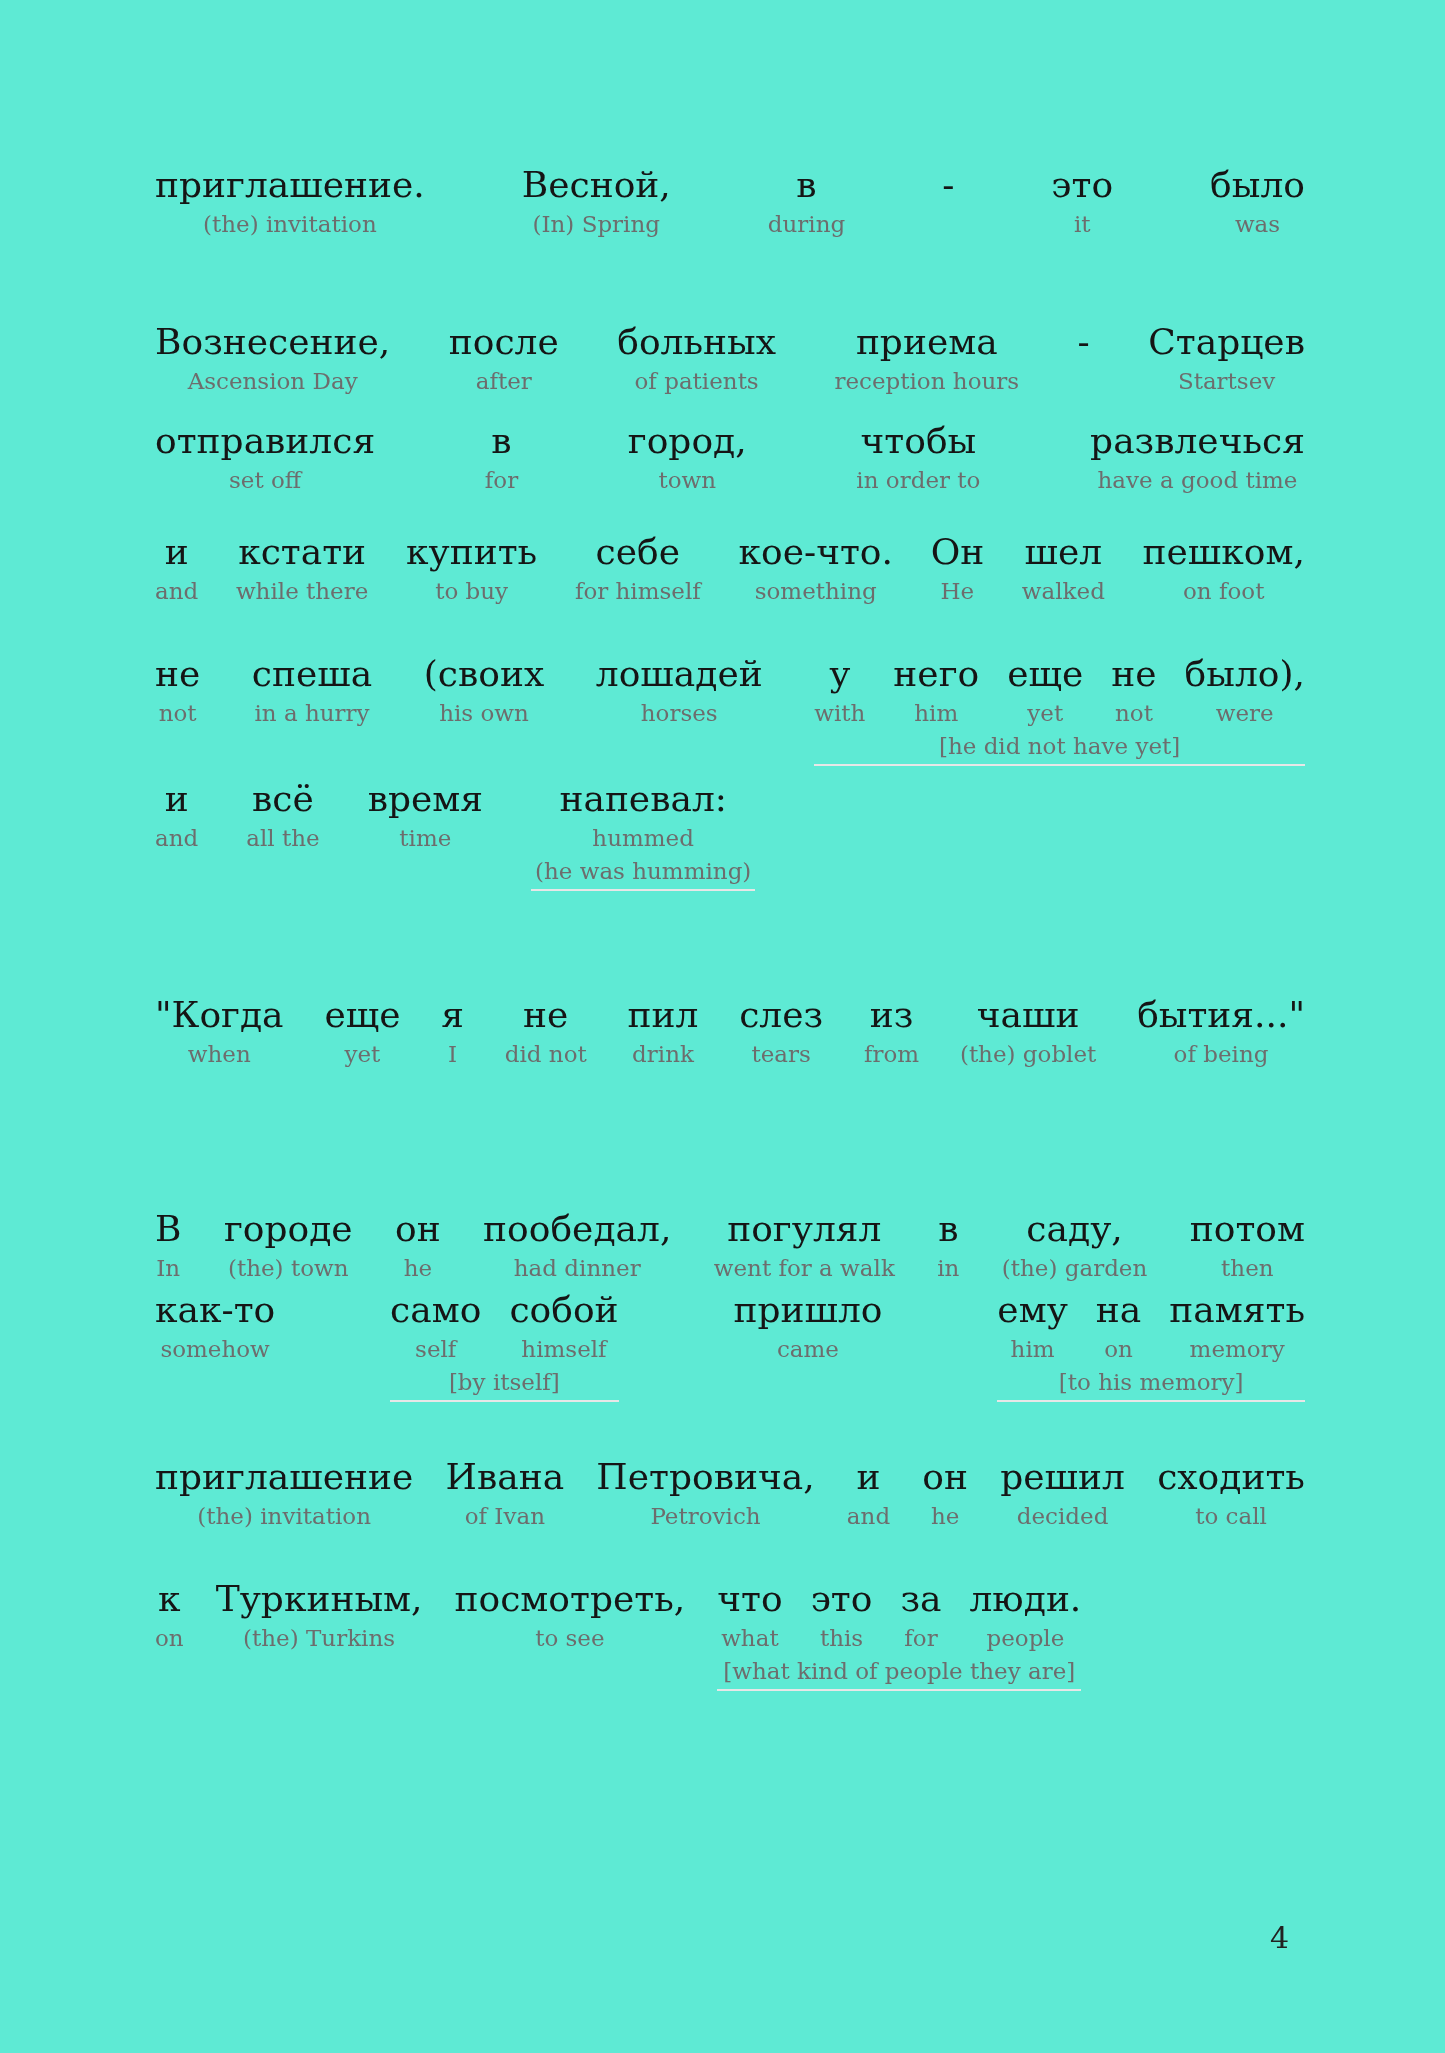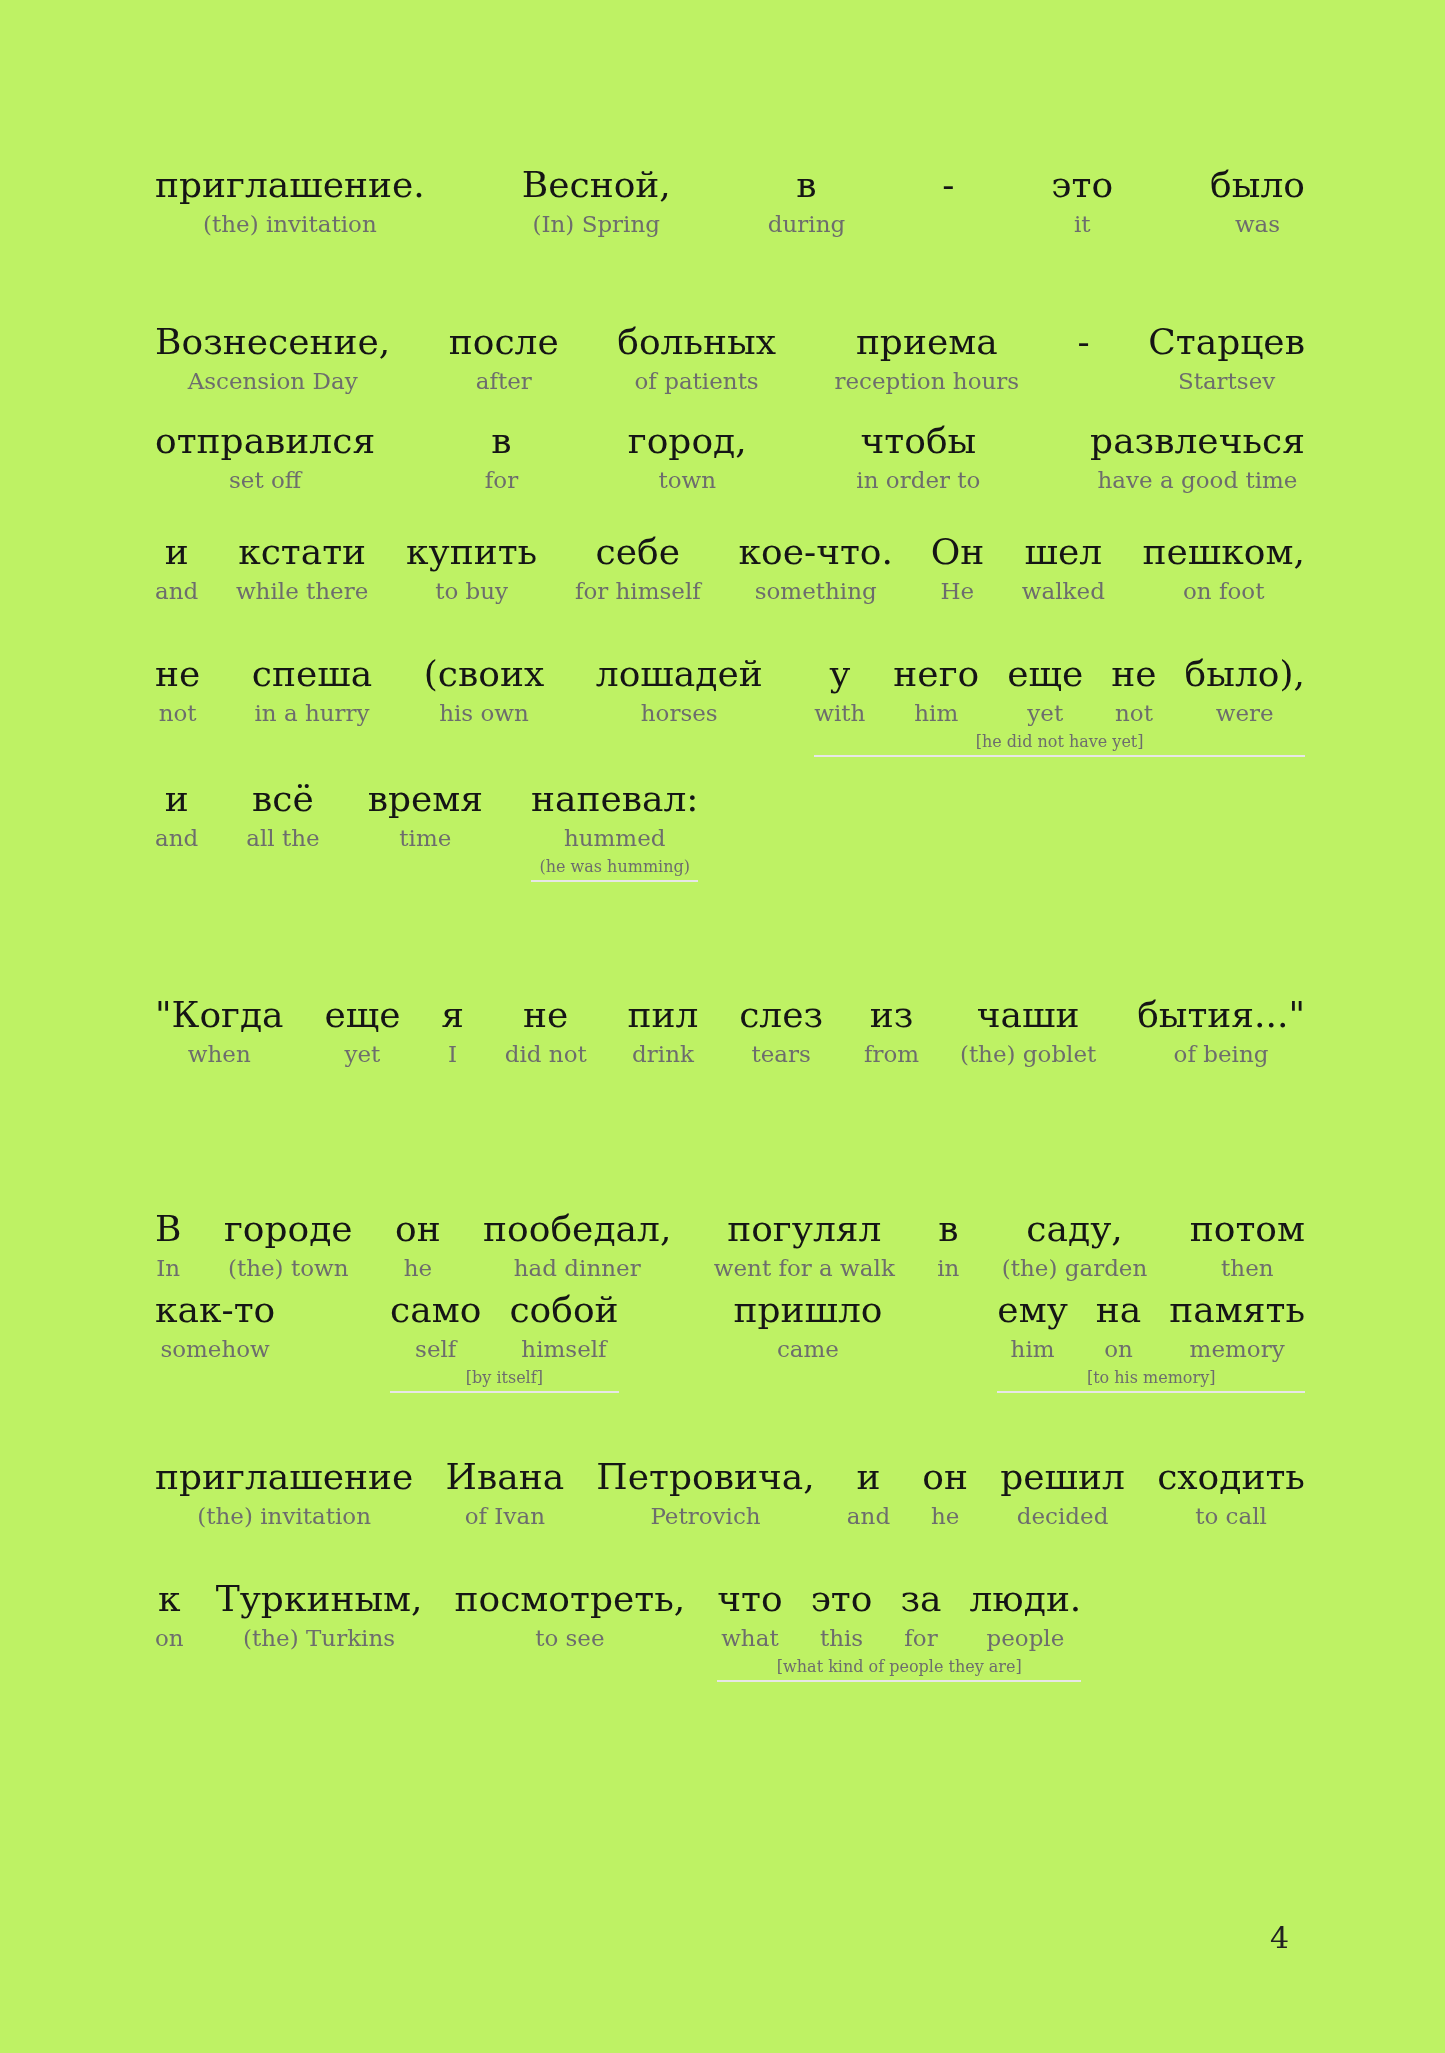--- a/index.html
+++ b/index.html
@@ -1,19 +1,19 @@
 <!DOCTYPE html>
 <html><head>
 <meta charset="utf-8">
 <style>
   html,body{margin:0;padding:0;background:#ffffff;}
   .page{
     position:relative;
     width:1445px;height:2053px;
-    background:#bef264;
+    background:#5eead4;
     font-family:"DejaVu Serif","Liberation Serif",serif;
     overflow:hidden;
   }
   .row{
     position:absolute;
     left:155px;
     width:1150px;
     display:flex;
     align-items:flex-start;
   }
@@ -43,21 +43,21 @@
     flex-direction:column;
     align-items:center;
   }
   .group-words{
     display:flex;
     justify-content:center;
     gap:28px;
     align-self:stretch;
   }
   .note{
-    font-size:16px;
+    font-size:23px;
     line-height:1.25;
     color:#6d6d6d;
     margin-top:4px;
     white-space:nowrap;
     text-align:center;
     align-self:stretch;
     min-width:max-content;
     padding:0 4px 3px 4px;
   }
   .note.underlined{border-bottom:2px solid #e7e7e7;}

